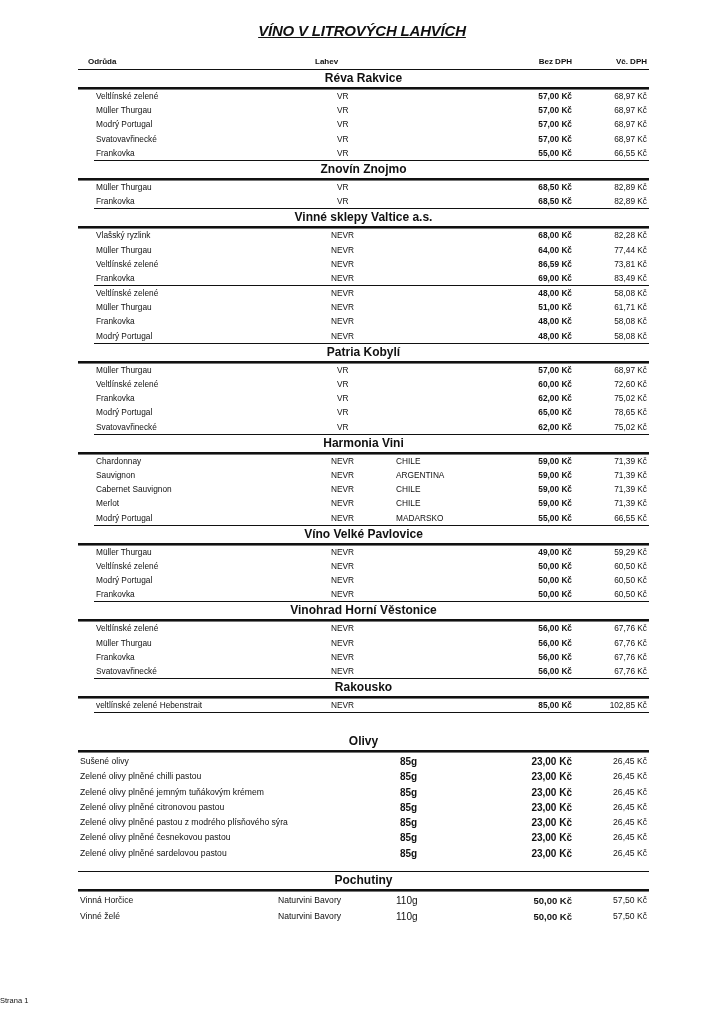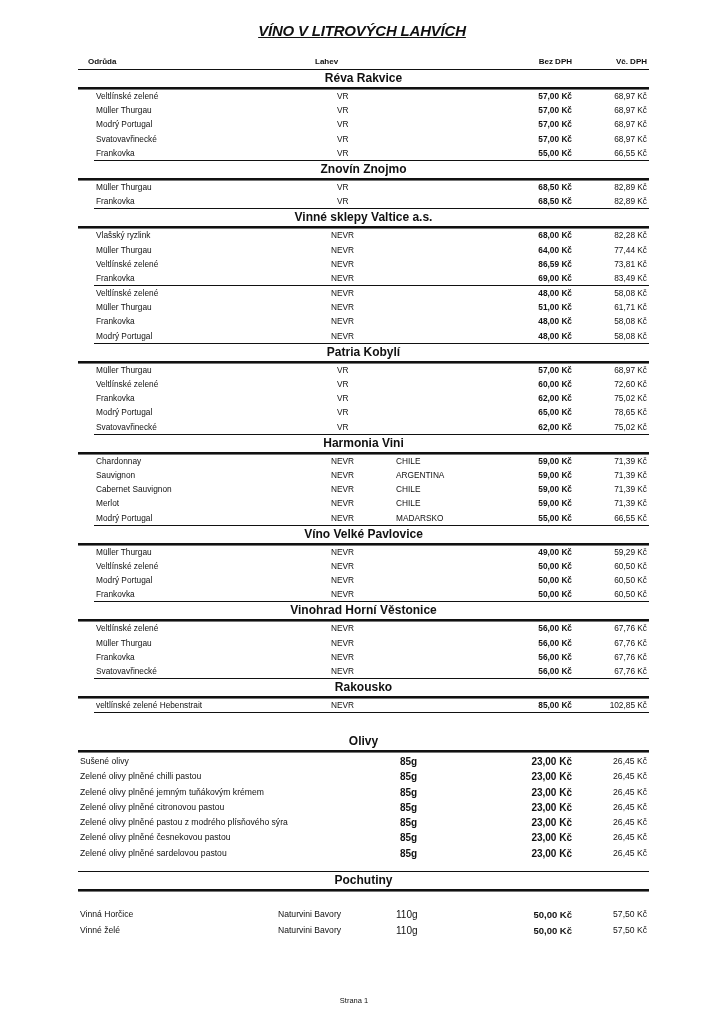--- a/index.html
+++ b/index.html
@@ -33,21 +33,21 @@
   .c-bez { right: 77px; font-weight: bold; }
   .c-vc { right: 2px; }
   .olive .row { height: 15.3px; line-height: 15.3px; font-size: 8.6px; }
   .olive .c-gram { left: 322px; font-size: 10px; font-weight: bold; }
   .olive .c-bez { font-size: 10px; margin-left: 44px; }
   .poch .row { height: 15.5px; line-height: 15.5px; font-size: 8.6px; }
   .poch .c-supplier { left: 200px; }
   .poch .c-gram { left: 318px; font-size: 10px; }
   .poch .c-bez { font-size: 9.5px; }
   .footer {
-    position: absolute; top: 996px; left: 0; width: 708px; text-align: center;
+    position: absolute; top: 996px; left: 0; width: 708px; text-align: left;
     font-size: 7.5px;
   }
 </style>
 </head>
 <body>
 
 <div class="title">VÍNO V LITROVÝCH LAHVÍCH</div>
 
 <div class="hdr">
   <span style="left:10px">Odrůda</span>
@@ -366,21 +366,21 @@
         <span class="c-name">Zelené olivy plněné sardelovou pastou</span>
         <span class="c-gram">85g</span>
         <span class="c-bez">23,00 Kč</span>
         <span class="c-vc">26,45 Kč</span>
       </div>
     </div>
 </div>
 
 <div class="sheet poch" id="poch" style="top:871px; border-top:1.5px solid #111">
   <div class="group">Pochutiny</div>
-  <div id="poch-rows" style="padding-top:16px">
+  <div id="poch-rows" style="padding-top:2px">
       <div class="row">
         <span class="c-name">Vinná Horčice</span>
         <span class="c-supplier">Naturvini Bavory</span>
         <span class="c-gram">110g</span>
         <span class="c-bez">50,00 Kč</span>
         <span class="c-vc">57,50 Kč</span>
       </div>
       <div class="row">
         <span class="c-name">Vinné želé</span>
         <span class="c-supplier">Naturvini Bavory</span>

